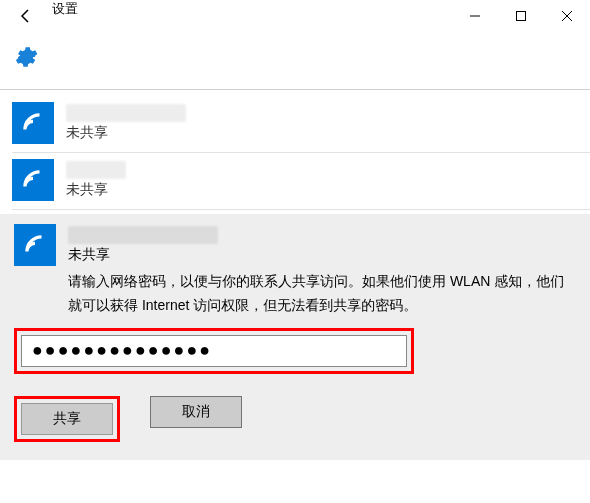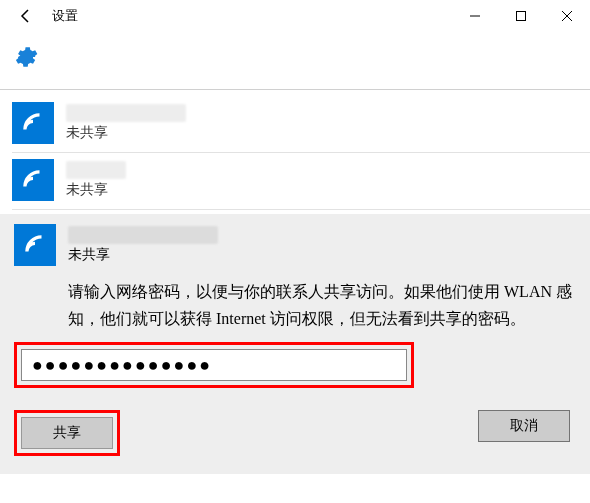--- a/index.html
+++ b/index.html
@@ -9,21 +9,20 @@
     background: #ffffff;
     font-family: "Microsoft YaHei", "Segoe UI", sans-serif;
     font-size: 14px;
     color: #000;
     overflow: hidden;
     position: relative;
   }
   .titlebar {
     height: 32px;
     display: flex;
-    align-items: center;
     padding-left: 8px;
   }
   .back-btn {
     width: 36px;
     height: 32px;
     display: flex;
     align-items: center;
     justify-content: center;
     color: #000;
   }
@@ -108,47 +107,46 @@
     height: 18px;
     background: #d8d8d8;
     width: 150px;
     border-radius: 2px;
     filter: blur(1px);
     opacity: 0.8;
     margin-top: 2px;
   }
   .exp-status { font-size: 14px; margin-top: 2px; }
   .exp-desc {
-    font-size: 16px;
+    font-size: 14px;
     color: #000;
-    margin-top: 14px;
+    margin-top: 6px;
     line-height: 1.7;
-    font-family: Liberation Serif, serif;
   }
   .pw-wrap {
     border: 3px solid #ff0000;
     padding: 4px;
     margin-top: 10px;
     width: 400px;
   }
   .pw-input {
     width: 100%;
     height: 32px;
     border: 1px solid #888;
     background: #fff;
     font-family: inherit;
     font-size: 18px;
     letter-spacing: 2px;
     padding: 0 10px;
     outline: none;
   }
   .btn-row {
     display: flex;
-    justify-content: space-between;
-    gap: 22px;
+    justify-content: flex-start;
+    gap: 30px;
     margin-top: 22px;
     padding-right: 6px;
   }
   .btn {
     width: 92px;
     height: 32px;
     background: #cccccc;
     border: 1px solid #999;
     font-family: inherit;
     font-size: 14px;

